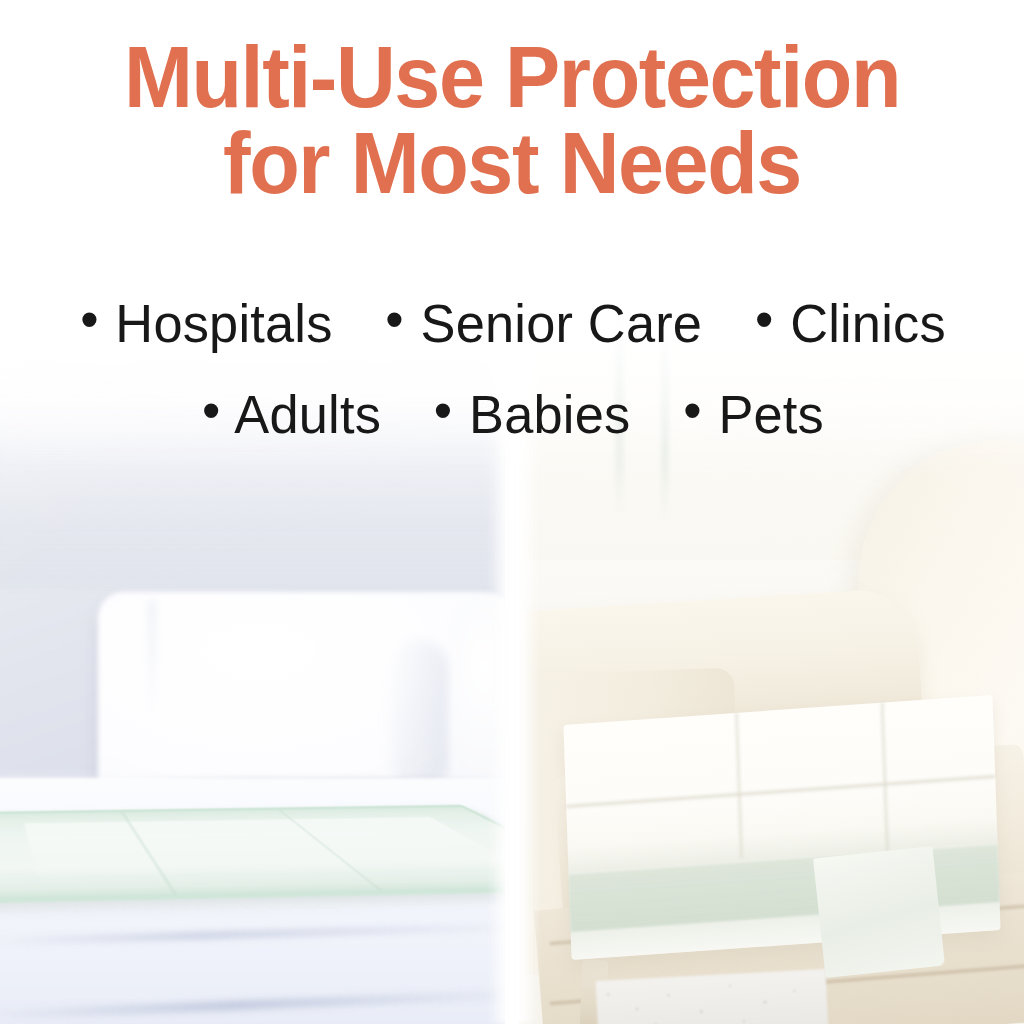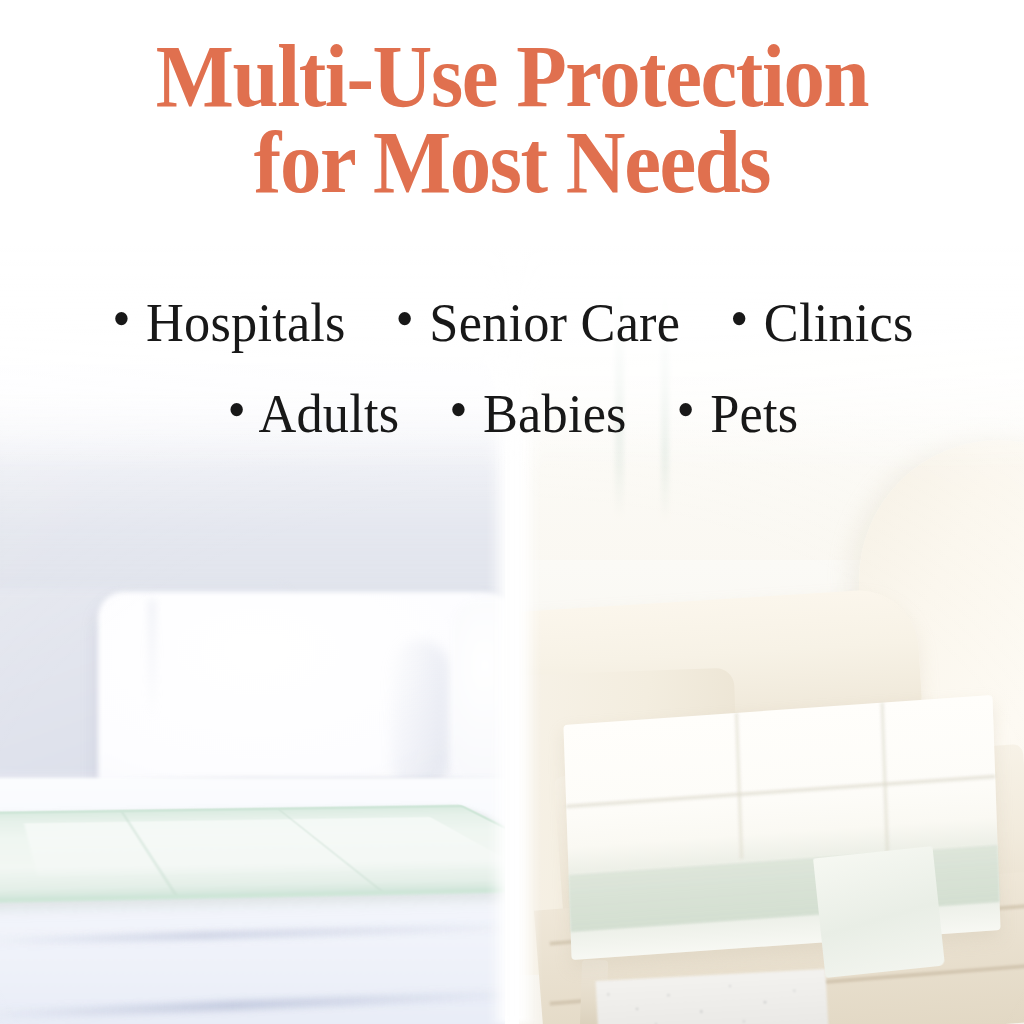--- a/index.html
+++ b/index.html
@@ -288,21 +288,21 @@
     background: linear-gradient(180deg,
       #ffffff 0%, #ffffff 52%, rgba(255,255,255,0.99) 60%,
       rgba(255,255,255,0.92) 70%, rgba(255,255,255,0.70) 82%,
       rgba(255,255,255,0.34) 92%, rgba(255,255,255,0) 100%);
   }
 
   
   .text-layer {
     position: absolute;
     left: 0; top: 0;
-    width: 1024px; height: 1024px; font-family: Liberation Serif, serif;
+    width: 1024px; height: 1024px;
   }
 
   .headline {
     position: absolute;
     left: 0; top: 34px;
     width: 1024px;
     text-align: center;
     font-weight: 700;
     font-size: 88px;
     line-height: 0.98;

